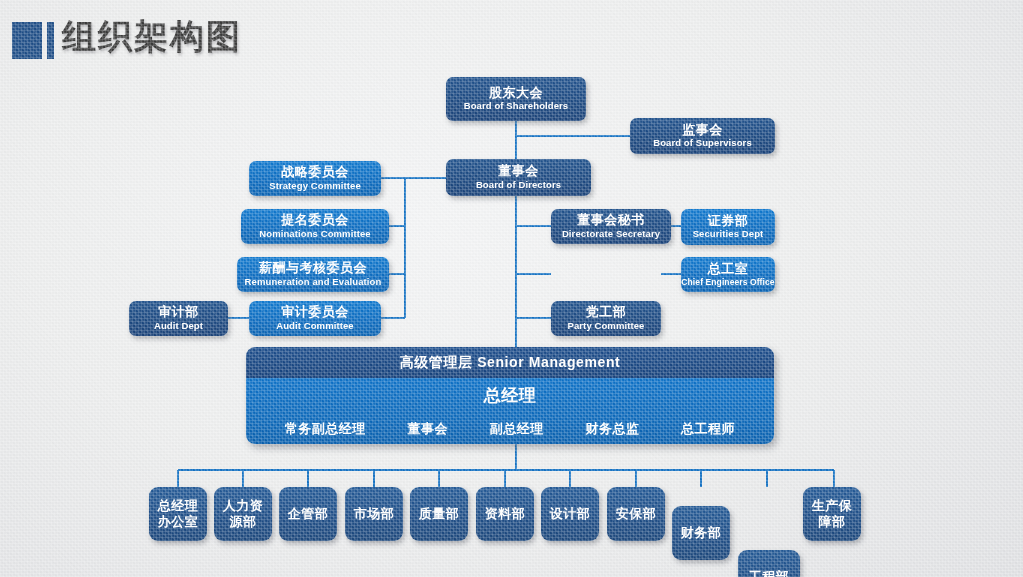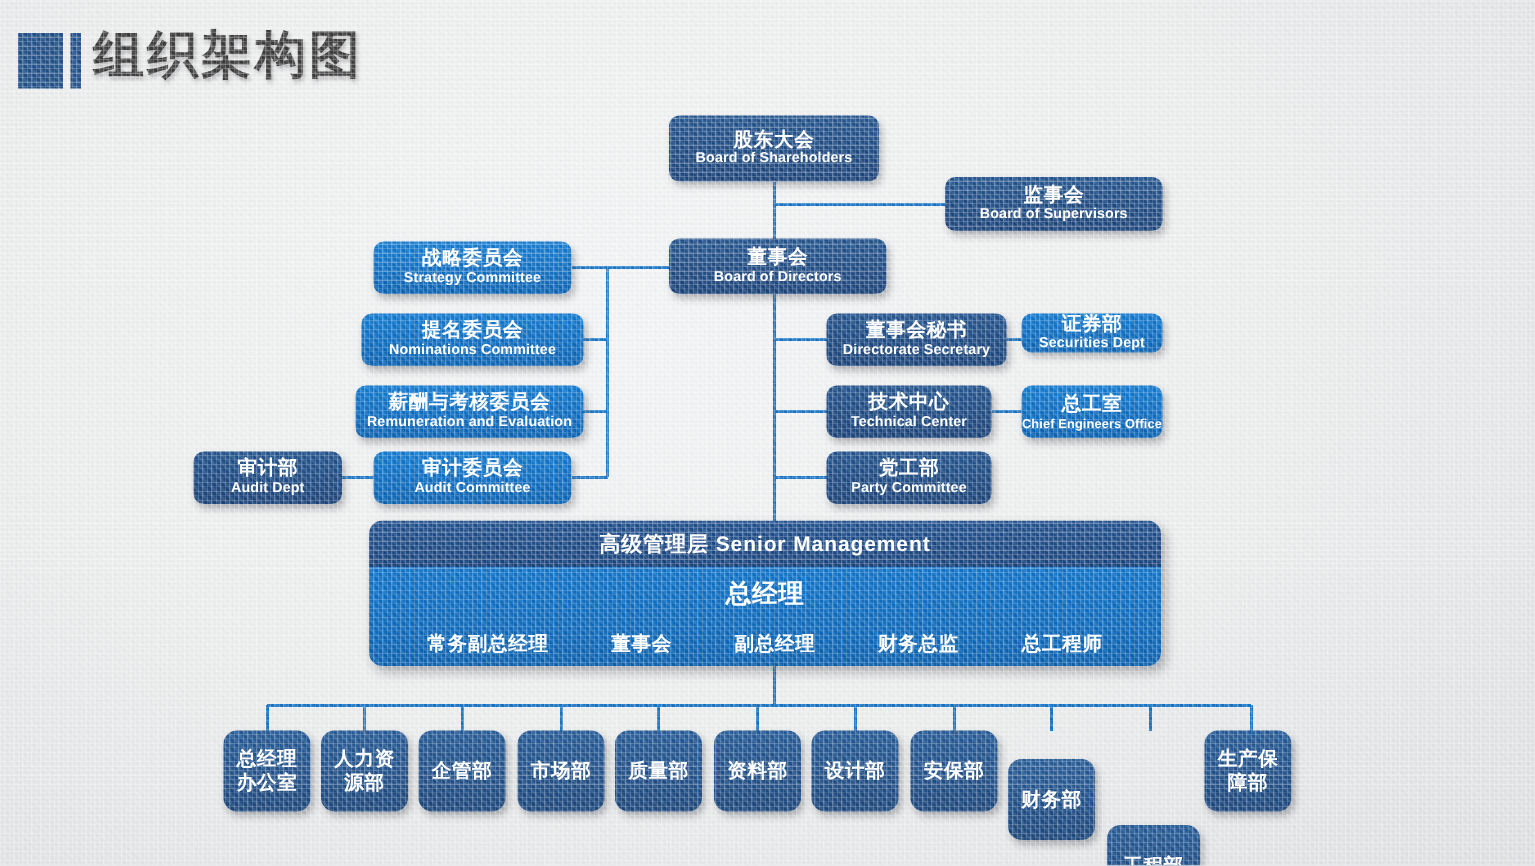--- a/index.html
+++ b/index.html
@@ -276,29 +276,25 @@
   <div class="node navy" style="left:129px; top:301px; width:99px; height:35px;justify-content:center;">
     <div class="cn">审计部</div>
     <div class="en">Audit Dept</div>
   </div>
 
   <div class="node navy" style="left:551px; top:209px; width:120px; height:35px;">
     <div class="cn">董事会秘书</div>
     <div class="en">Directorate Secretary</div>
   </div>
 
-  <div class="node bright" style="left:681px; top:209px; width:94px; height:26px;">
+  <div class="node bright" style="left:681px; top:209px; width:94px; height:36px;">
     <div class="cn">证券部</div>
     <div class="en">Securities Dept</div>
   </div>
 
-  <div class="node navy" style="left:551px; top:257px; width:110px; height:35px;">
-    <div class="cn">技术中心</div>
-    <div class="en">Technical Center</div>
-  </div>
 
   <div class="node bright" style="left:681px; top:257px; width:94px; height:35px;">
     <div class="cn">总工室</div>
     <div class="en" style="font-size:8.5px;">Chief Engineers Office</div>
   </div>
 
   <div class="node navy" style="left:551px; top:301px; width:110px; height:35px;">
     <div class="cn">党工部</div>
     <div class="en">Party Committee</div>
   </div>

